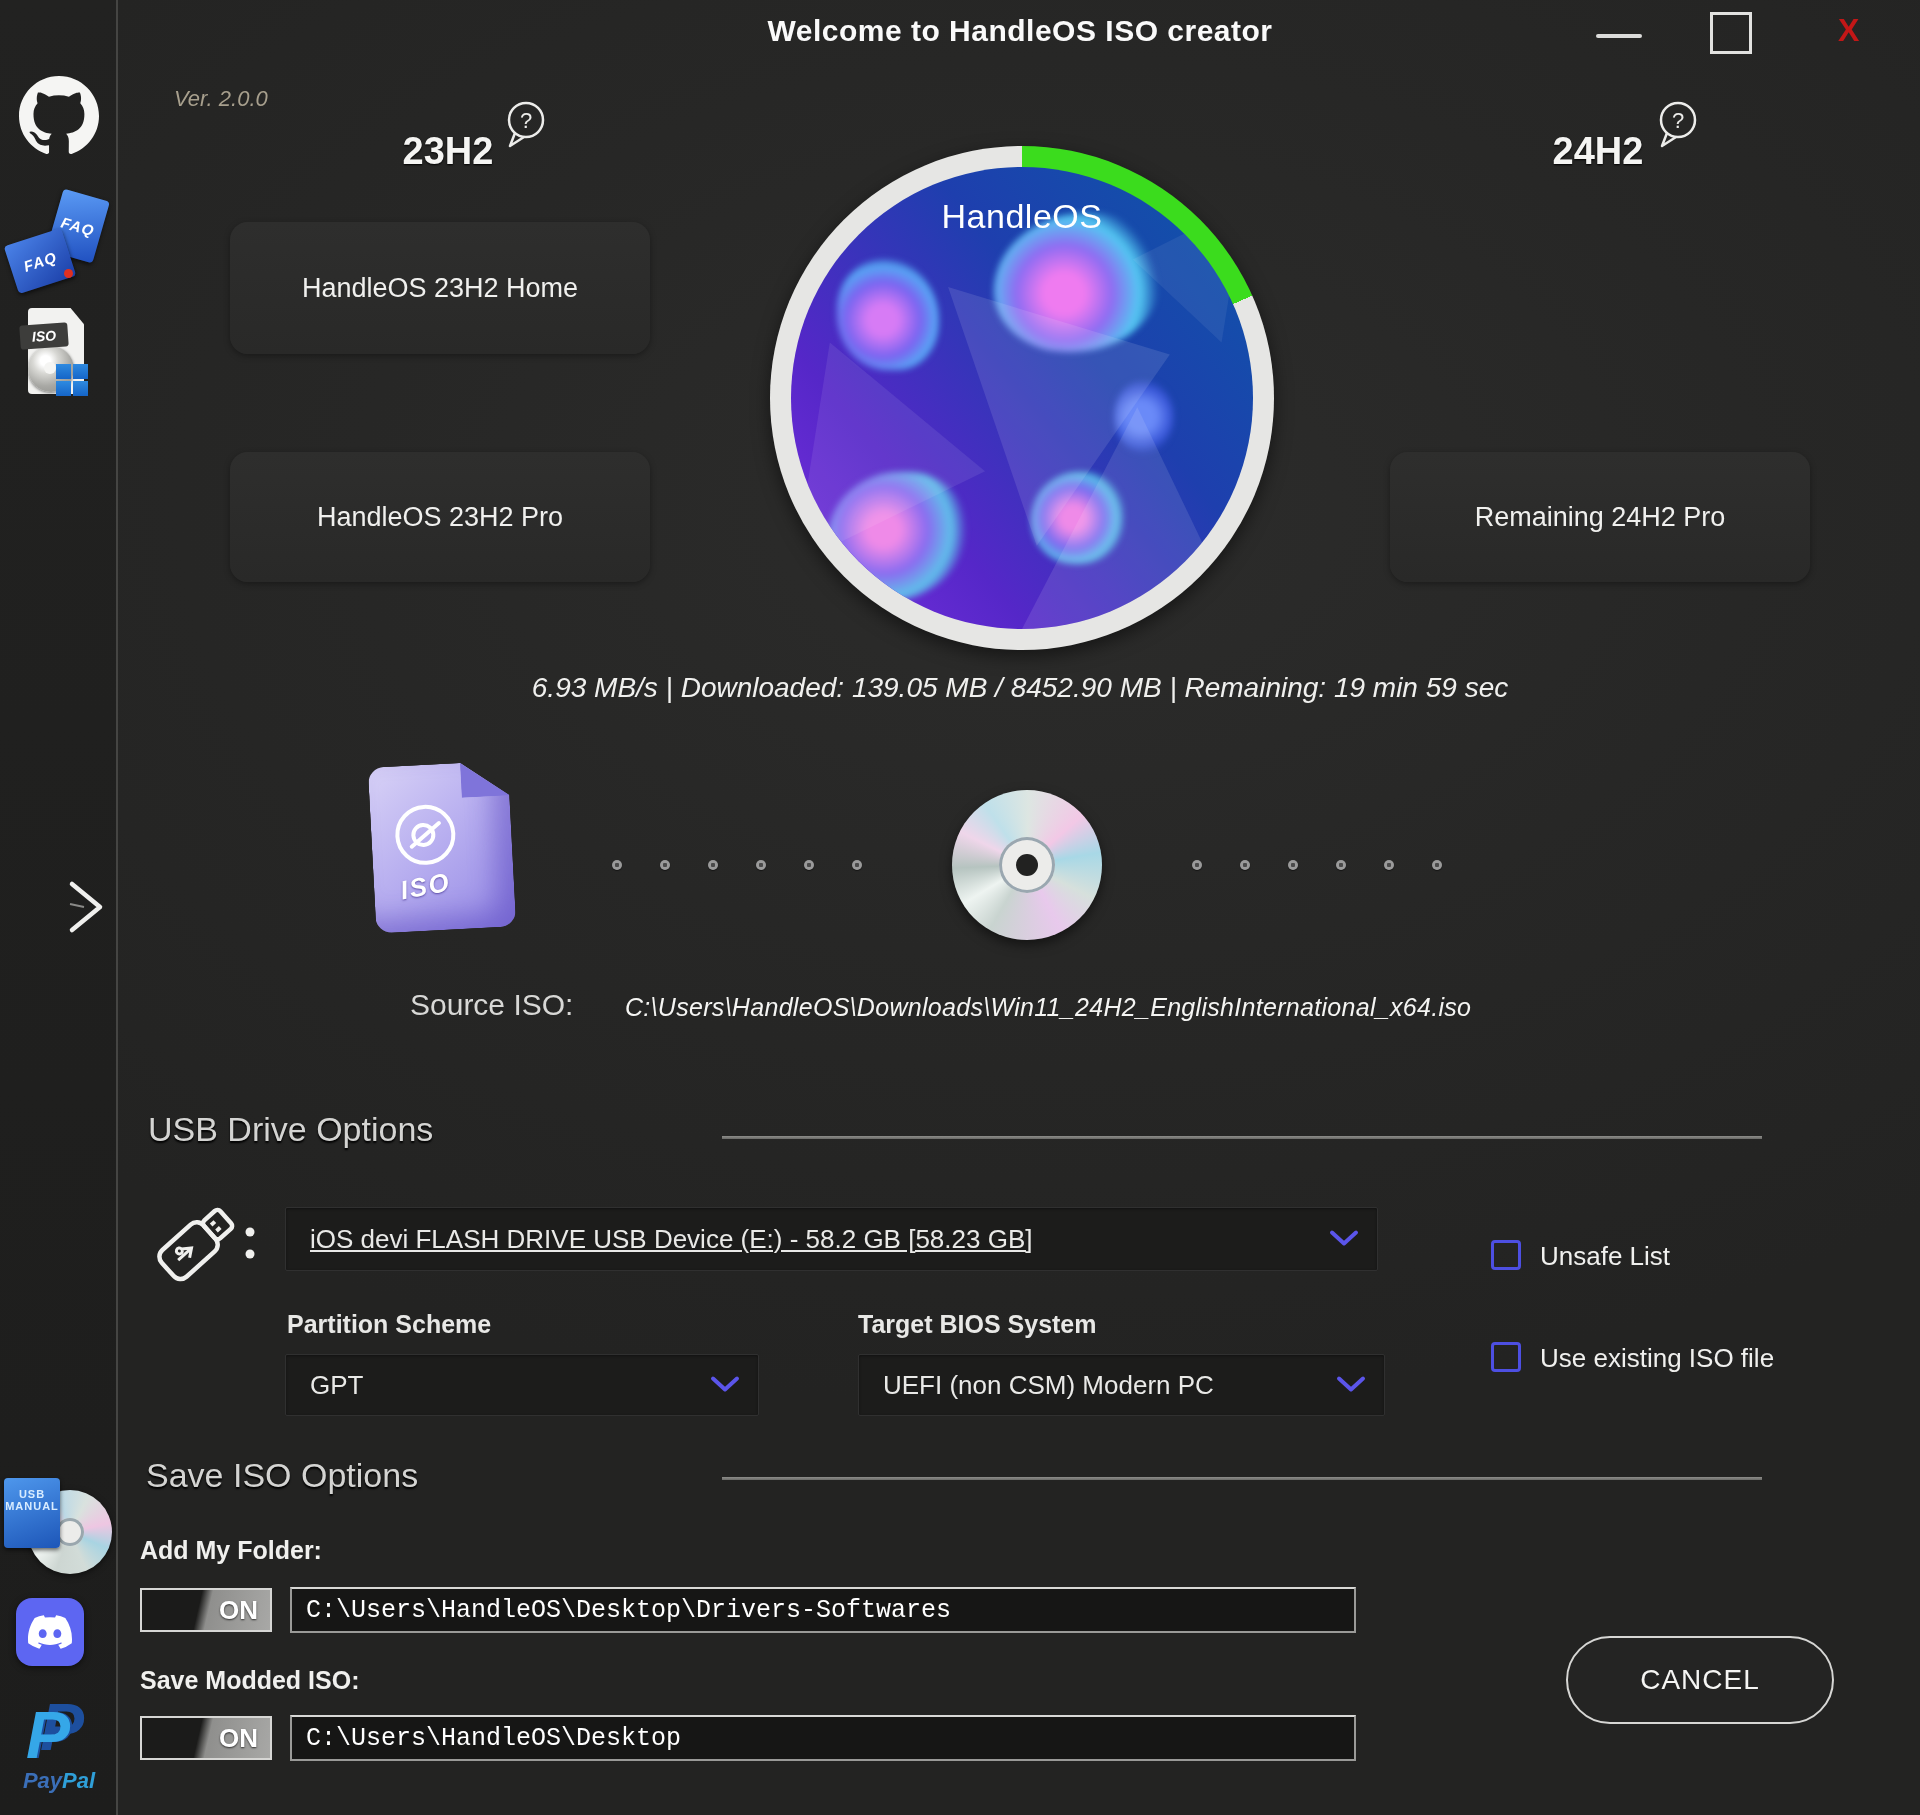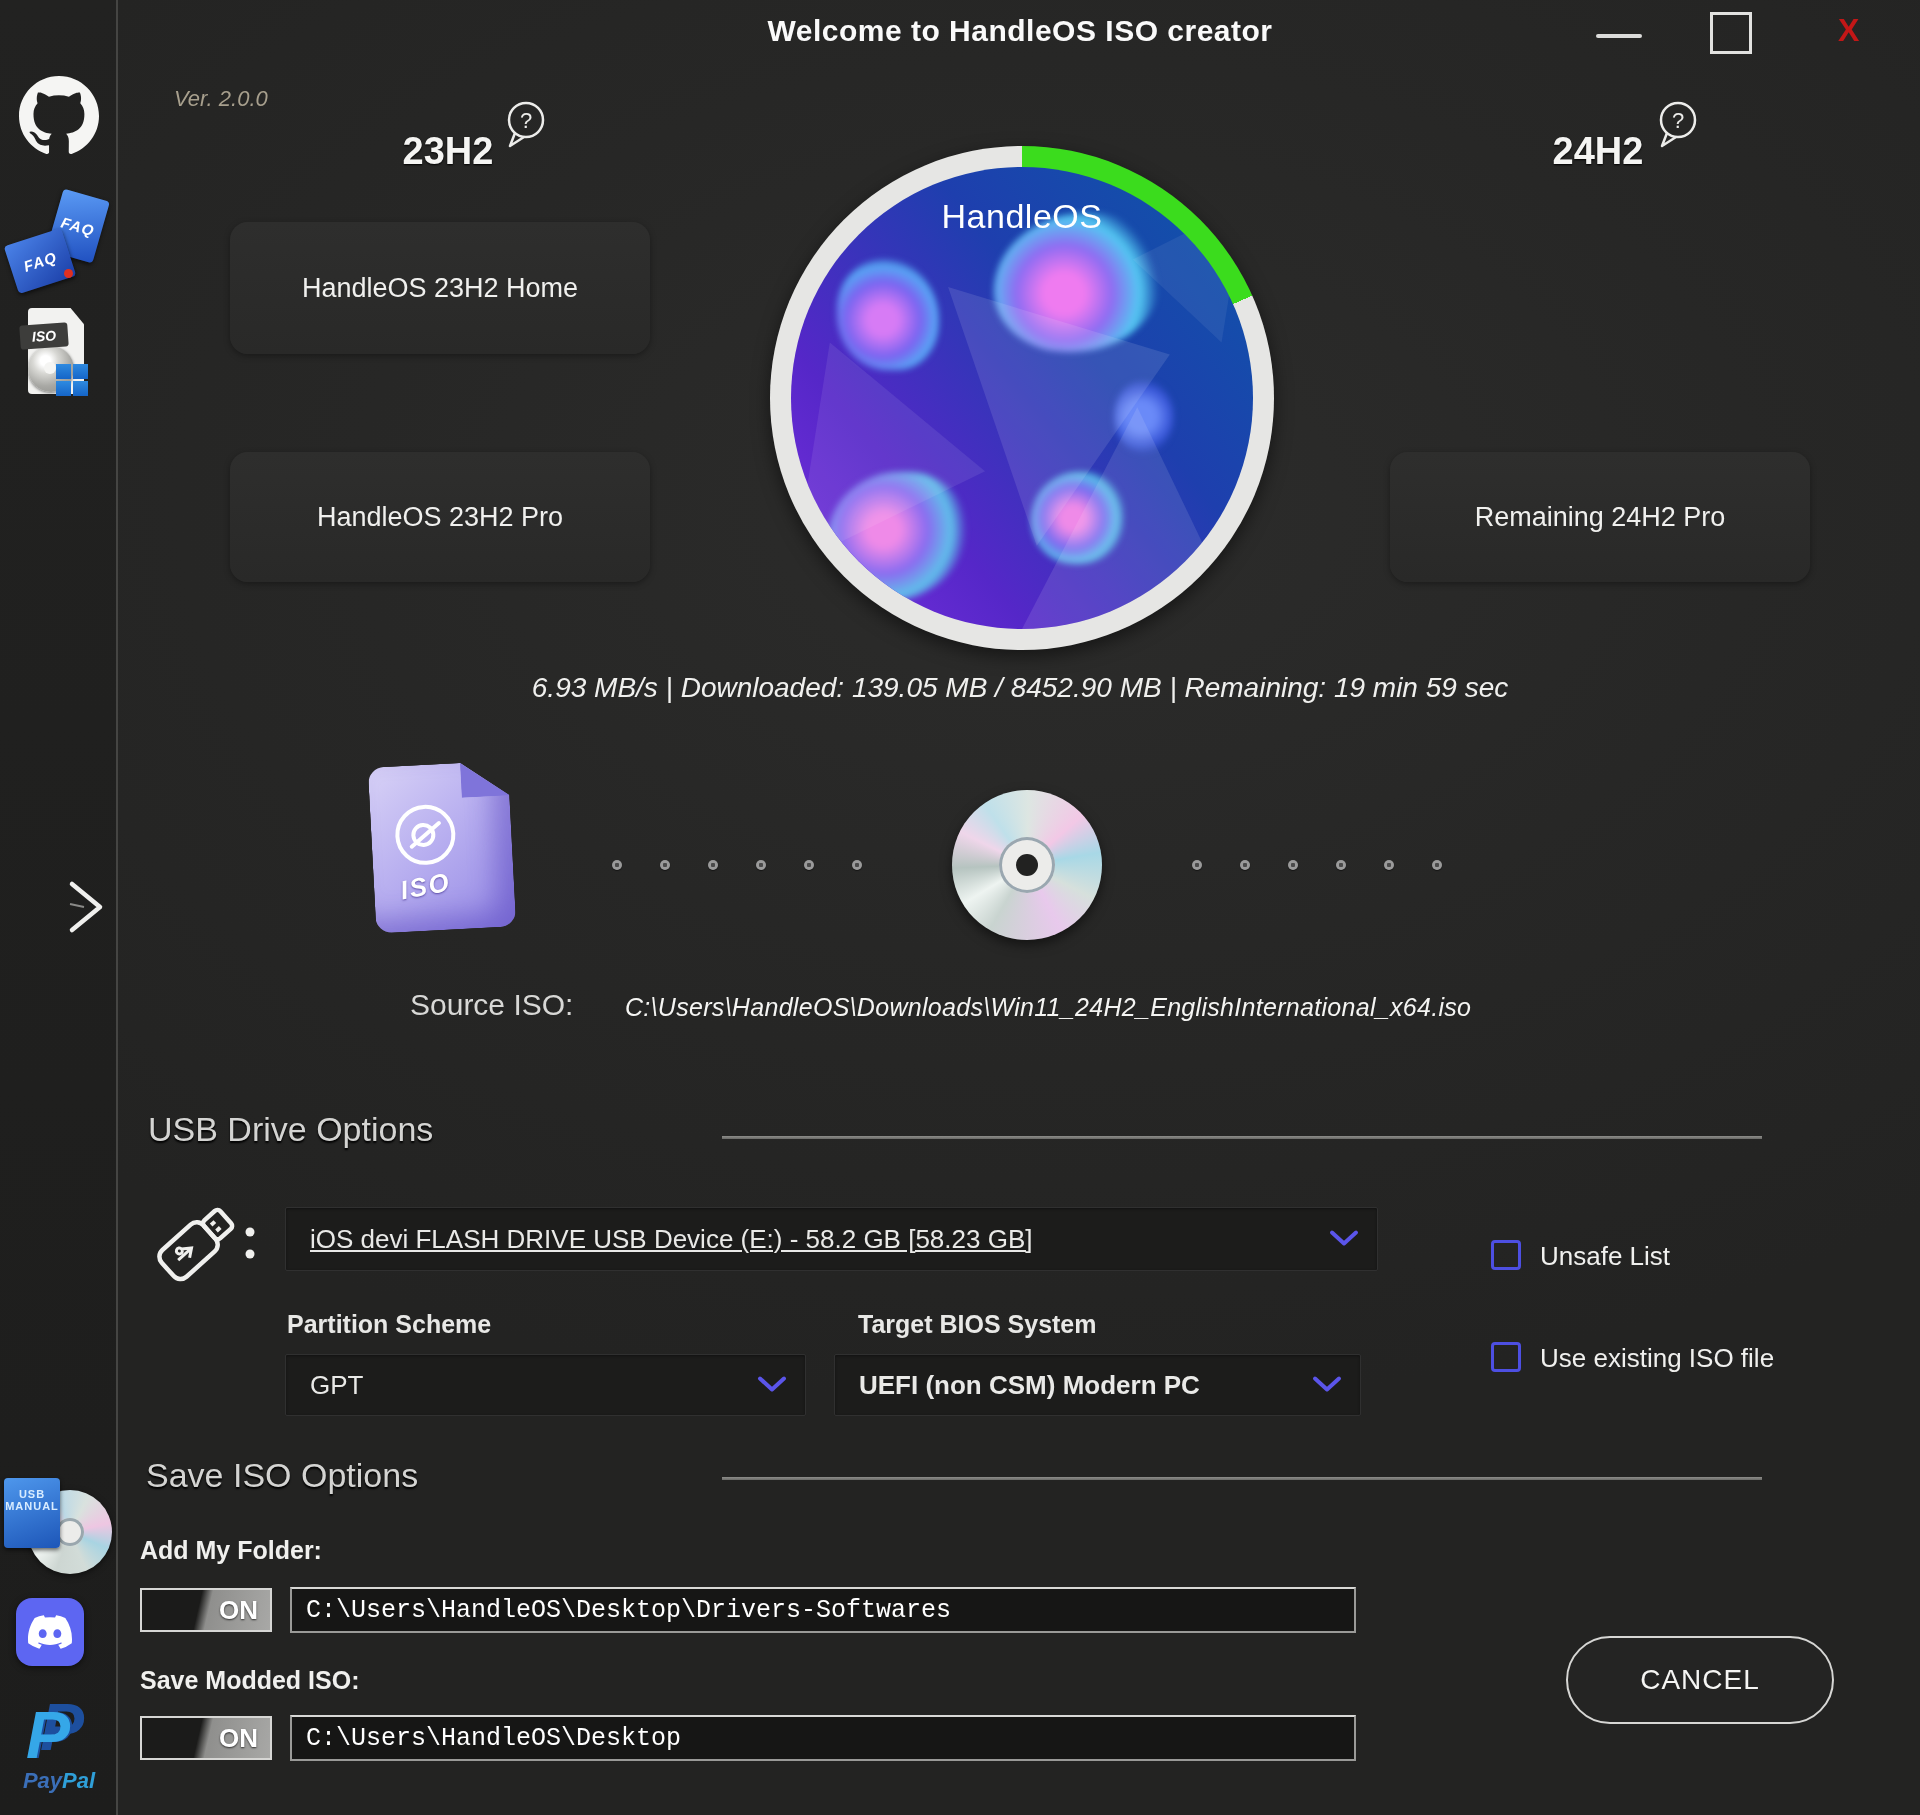--- a/index.html
+++ b/index.html
@@ -116,22 +116,22 @@
   .section-h{font-size:34px;color:#d4d4d2;text-shadow:0 2px 2px #000;}
   .usb-h{left:148px;top:1110px;} .save-h{left:146px;top:1456px;}
   .hline{height:3px;background:linear-gradient(180deg,#8d8d8a,#6a6a67);}
   .usb-line{left:722px;top:1136px;width:1040px;} .save-line{left:722px;top:1477px;width:1040px;}
 
   .usb-flash{left:146px;top:1192px;width:120px;height:104px;}
   .select{background:#1c1c1b;border:1px solid #303030;border-radius:2px;color:#e9e9e7;font-size:26px;
           display:flex;align-items:center;padding:0 60px 0 24px;box-sizing:border-box;cursor:pointer;
           box-shadow:0 1px 3px rgba(0,0,0,.4) inset;}
   .drive-select{left:285px;top:1207px;width:1093px;height:64px;text-decoration:underline;}
-  .ps-select{left:285px;top:1354px;width:521px;height:62px;}
-  .tb-select{left:834px;top:1354px;width:527px;height:62px;font-weight:bold;}
+  .ps-select{left:285px;top:1354px;width:474px;height:62px;}
+  .tb-select{left:858px;top:1354px;width:527px;height:62px;}
   .chev{position:absolute;right:18px;top:50%;transform:translateY(-50%);}
   .field-label{font-size:25px;font-weight:700;color:#e8e8e6;text-align:center;}
   .ps-label{left:287px;top:1310px;} .tb-label{left:858px;top:1310px;}
   .checkbox{width:30px;height:30px;border:3px solid #4d4fe2;border-radius:4px;background:transparent;cursor:pointer;box-sizing:border-box;}
   .cb1{left:1491px;top:1240px;} .cb2{left:1491px;top:1342px;}
   .cb-label{font-size:26px;color:#f0f0ee;}
   .cb1-label{left:1540px;top:1241px;} .cb2-label{left:1540px;top:1343px;}
 
   .small-label{font-size:25px;font-weight:700;color:#f0f0ee;}
   .amf-label{left:140px;top:1536px;} .smi-label{left:140px;top:1666px;}

